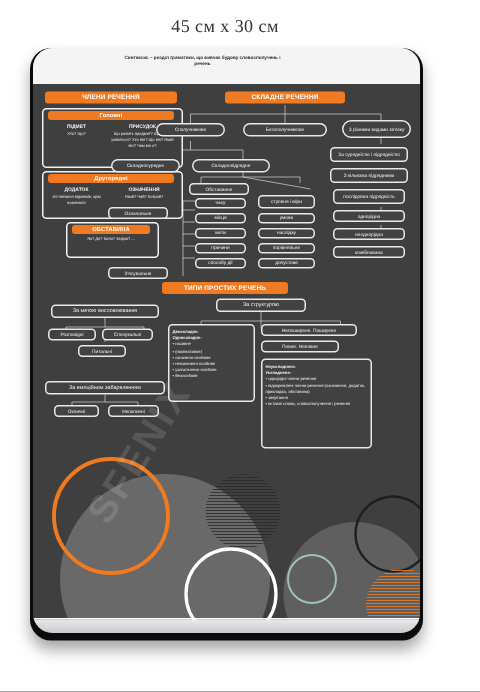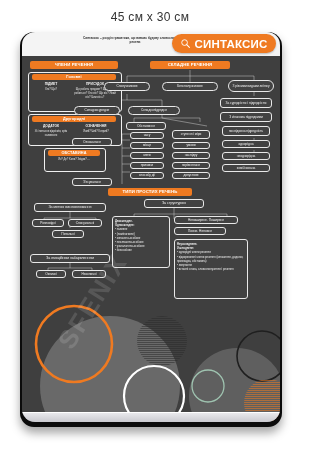--- a/index.html
+++ b/index.html
@@ -5,21 +5,21 @@
   html,body{margin:0;padding:0;}
   body{
     width:300px;height:461px;
     background:#ffffff;
     font-family:"Liberation Sans", sans-serif;
     overflow:hidden;
     position:relative;
   }
   .dim-label{
     position:absolute;top:10px;left:0;width:300px;
-    text-align:center;font-size:12px;color:#333;letter-spacing:.3px;
+    text-align:center;font-size:12px;color:#333;letter-spacing:.3px;font-family:Liberation Serif, serif;
   }
   
   .card-shadow{
     position:absolute;left:20px;top:32px;width:262px;height:395px;
     border-radius:14px;background:#0b0b0b;
     box-shadow:0 6px 10px rgba(0,0,0,.35);
   }
   .card{
     position:absolute;left:22px;top:32px;width:258px;height:390px;
     border-radius:13px;overflow:hidden;background:#3c3c3c;
@@ -83,27 +83,20 @@
 </head>
 <body>
 
 <div class="dim-label">45 см x 30 см</div>
 
 <div class="card-shadow"></div>
 <div class="card">
 
   <div class="card-head">
     <div class="subtitle">Синтаксис – розділ граматики, що вивчає будову словосполучень і речень</div>
-    <div class="logo">
-      <svg class="logo-icon" viewBox="0 0 24 24">
-        <circle cx="10" cy="10" r="6.2" fill="none" stroke="#fff" stroke-width="2"></circle>
-        <line x1="14.6" y1="14.6" x2="20.5" y2="20.5" stroke="#fff" stroke-width="2.4" stroke-linecap="round"></line>
-      </svg>
-      <span class="logo-txt">СИНТАКСИС</span>
-    </div>
   </div>
 
   <div class="board">
 
     <svg class="links" viewBox="0 0 258 366">
       <g stroke="#dcdcdc" stroke-width="0.45" fill="none">
 
         <path d="M168 14 L168 20 M105 20 L232 20 M105 20 L105 26 M168 20 L168 26 M232 20 L232 26"></path>
         <path d="M105 38 L105 44 M78 44 L140 44 M78 44 L78 50 M140 44 L140 50"></path>
         <path d="M140 58 L140 62 M112 62 L178 62 M112 62 L112 66 M178 62 L178 66"></path>

